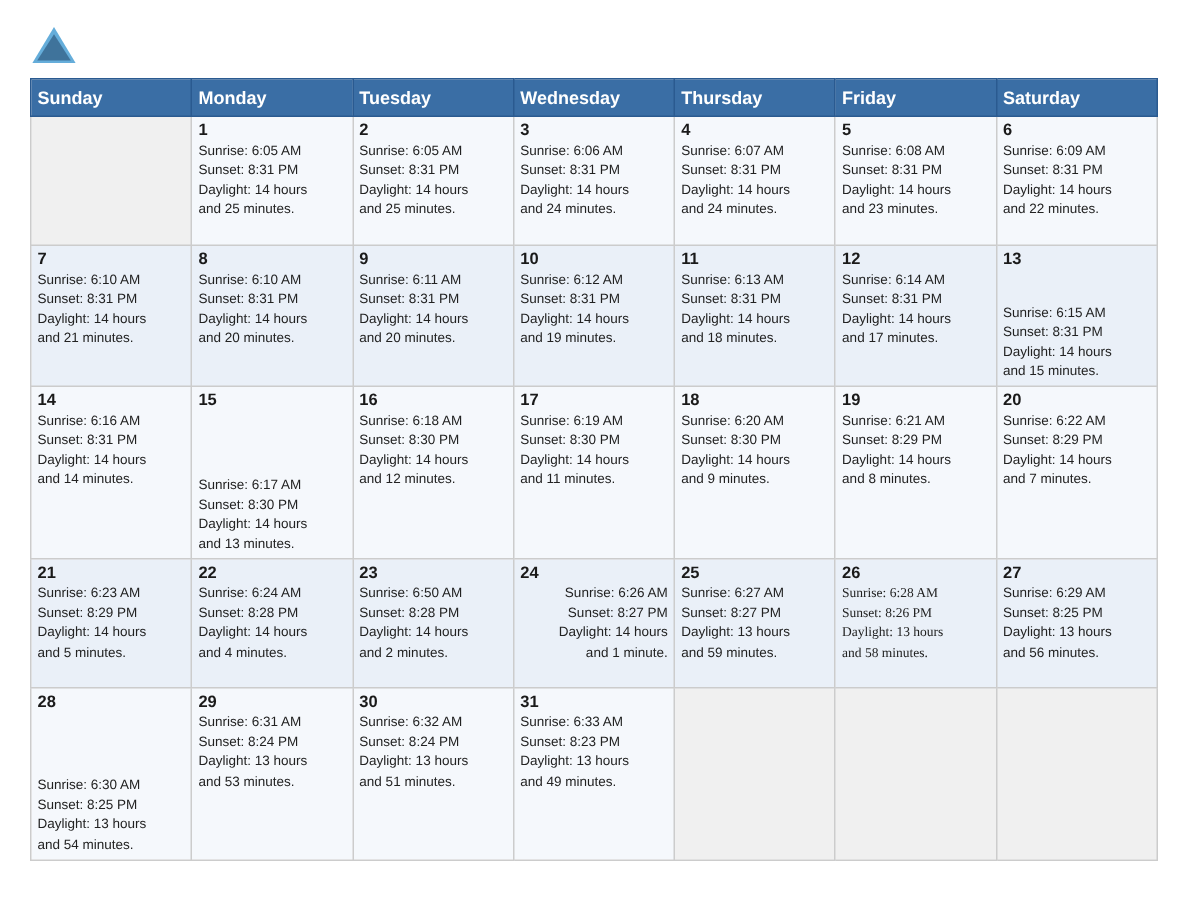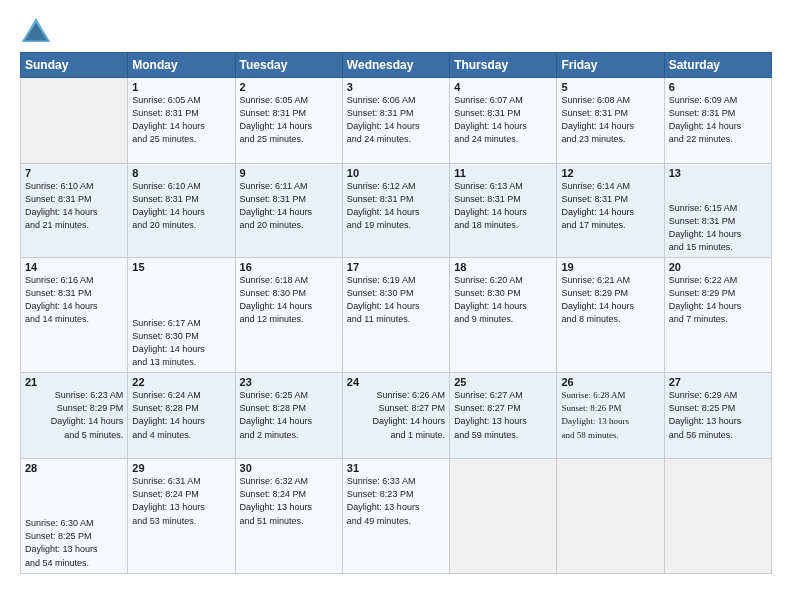--- a/index.html
+++ b/index.html
@@ -274,35 +274,35 @@
             <span class="day-number">20</span>
             <div class="day-info" style="white-space: pre-line;">Sunrise: 6:22 AM
 Sunset: 8:29 PM
 Daylight: 14 hours
 and 7 minutes.</div>
           </td>
         </tr>
         <tr>
           <td>
             <span class="day-number">21</span>
-            <div class="day-info" style="white-space: pre-line; text-align: right;">Sunrise: 6:23 AM
+            <div class="day-info" style="white-space: pre-line;">Sunrise: 6:23 AM
 Sunset: 8:29 PM
 Daylight: 14 hours
 and 5 minutes.</div>
           </td>
           <td>
             <span class="day-number">22</span>
             <div class="day-info" style="white-space: pre-line;">Sunrise: 6:24 AM
 Sunset: 8:28 PM
 Daylight: 14 hours
 and 4 minutes.</div>
           </td>
           <td>
             <span class="day-number">23</span>
-            <div class="day-info" style="white-space: pre-line;">Sunrise: 6:25 AM
+            <div class="day-info" style="white-space: pre-line;">Sunrise: 6:50 AM
 Sunset: 8:28 PM
 Daylight: 14 hours
 and 2 minutes.</div>
           </td>
           <td>
             <span class="day-number">24</span>
             <div class="day-info" style="white-space: pre-line; text-align: right;">Sunrise: 6:26 AM
 Sunset: 8:27 PM
 Daylight: 14 hours
 and 1 minute.</div>

